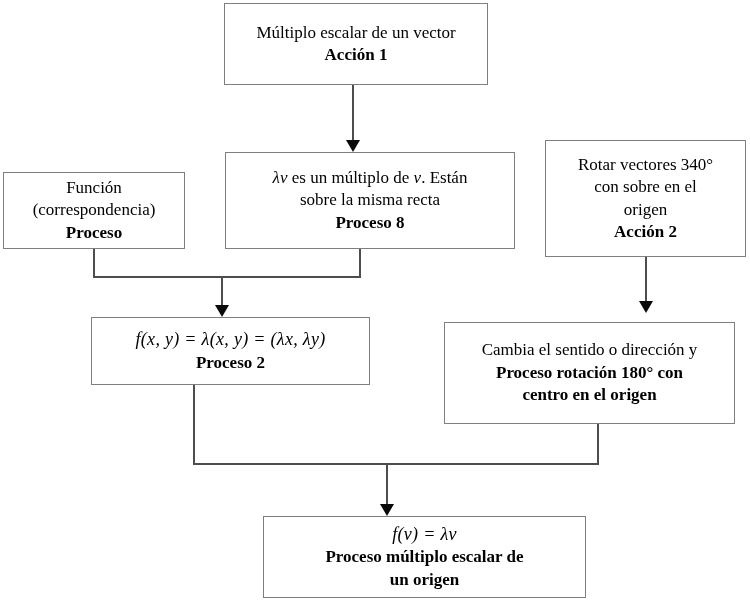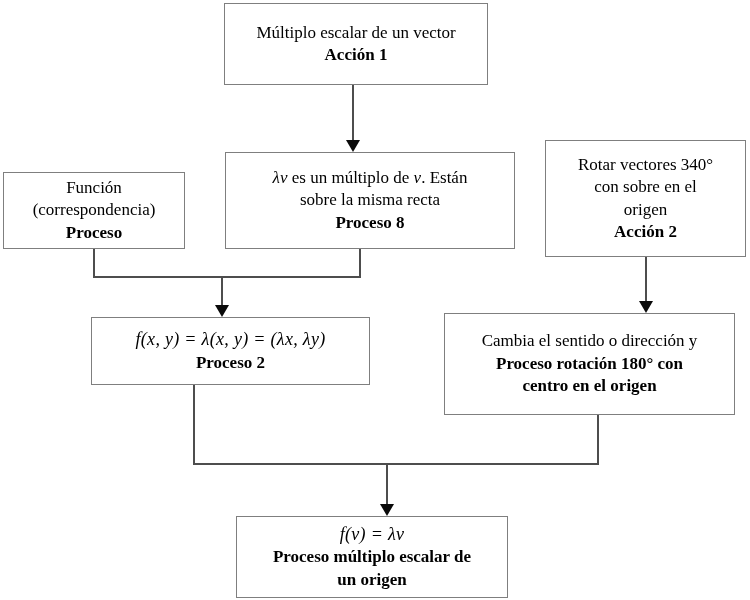--- a/index.html
+++ b/index.html
@@ -30,22 +30,22 @@
     text-align: right;
     font-size: 17px;
     line-height: 1.32;
     padding: 2px 6px;
   }
   .n1 { left: 224px; top: 3px;   width: 264px; height: 82px;  }
   .n2 { left: 225px; top: 152px; width: 290px; height: 97px;  }
   .n3 { left: 3px;   top: 172px; width: 182px; height: 77px;  }
   .n4 { left: 545px; top: 140px; width: 201px; height: 117px; }
   .n5 { left: 91px;  top: 317px; width: 279px; height: 68px;  }
-  .n6 { left: 444px; top: 313px; width: 291px; height: 102px; }
-  .n7 { left: 236px; top: 516px; width: 272px; height: 82px;  }
+  .n6 { left: 444px; top: 322px; width: 291px; height: 102px; }
+  .n7 { left: 263px; top: 516px; width: 323px; height: 82px;  }
   .bold { font-weight: bold; }
   .math { font-style: italic; }
   .formula { font-style: italic; font-size: 18px; letter-spacing: 0.3px; }
   .line { white-space: pre-wrap; }
 </style>
 </head>
 <body>
 
 <div class="canvas">
 

